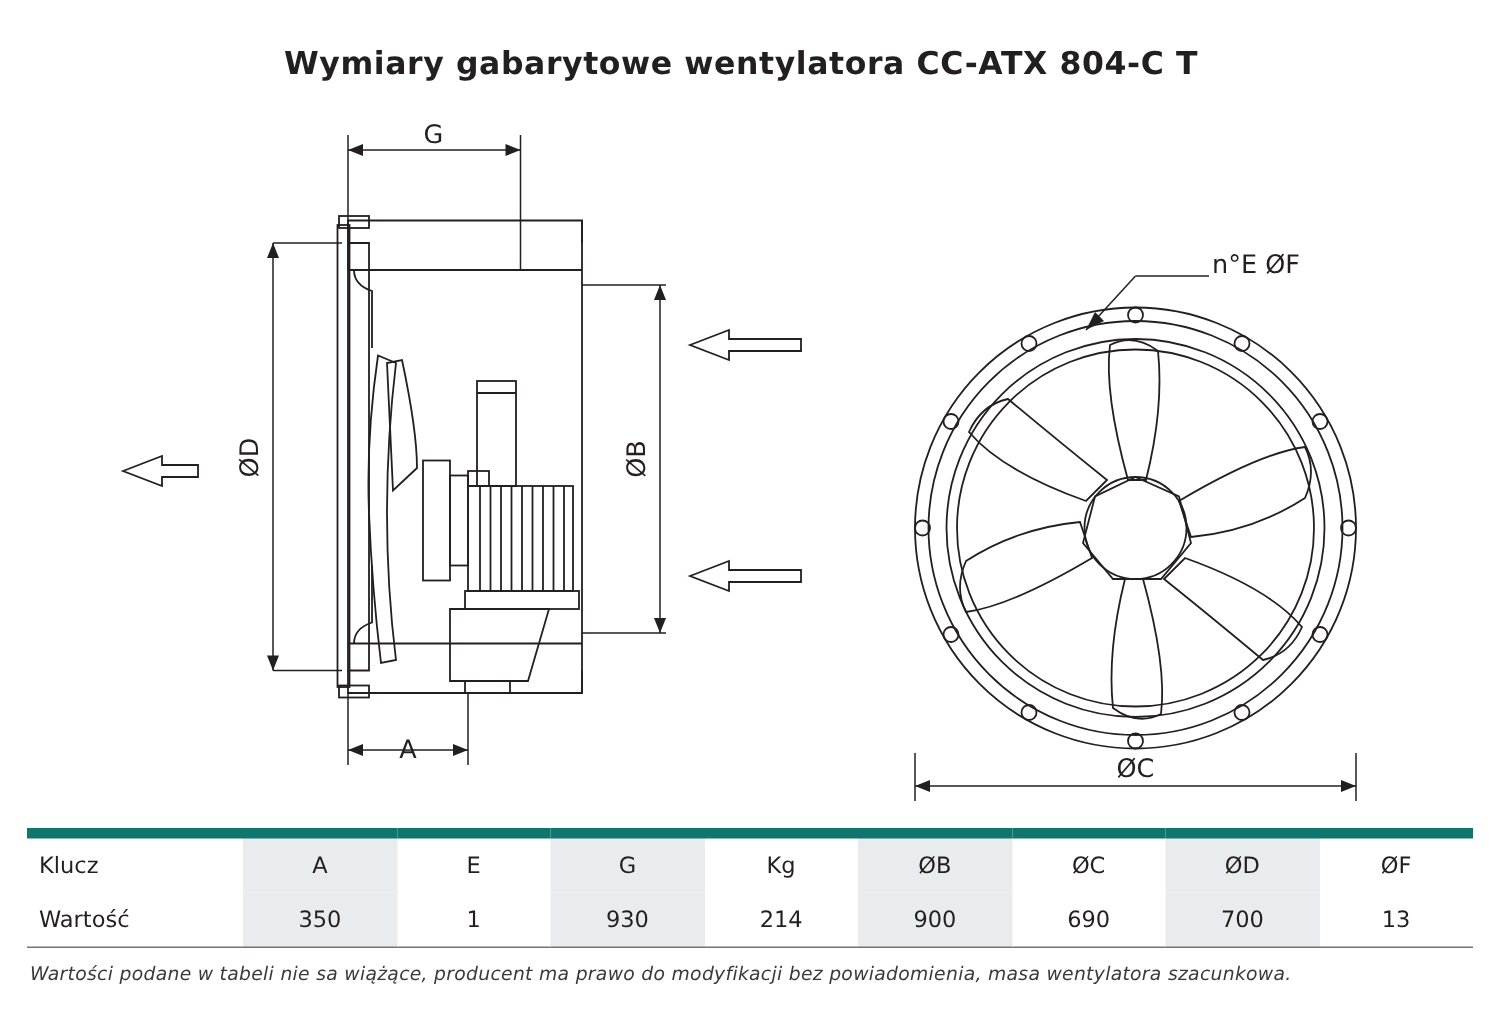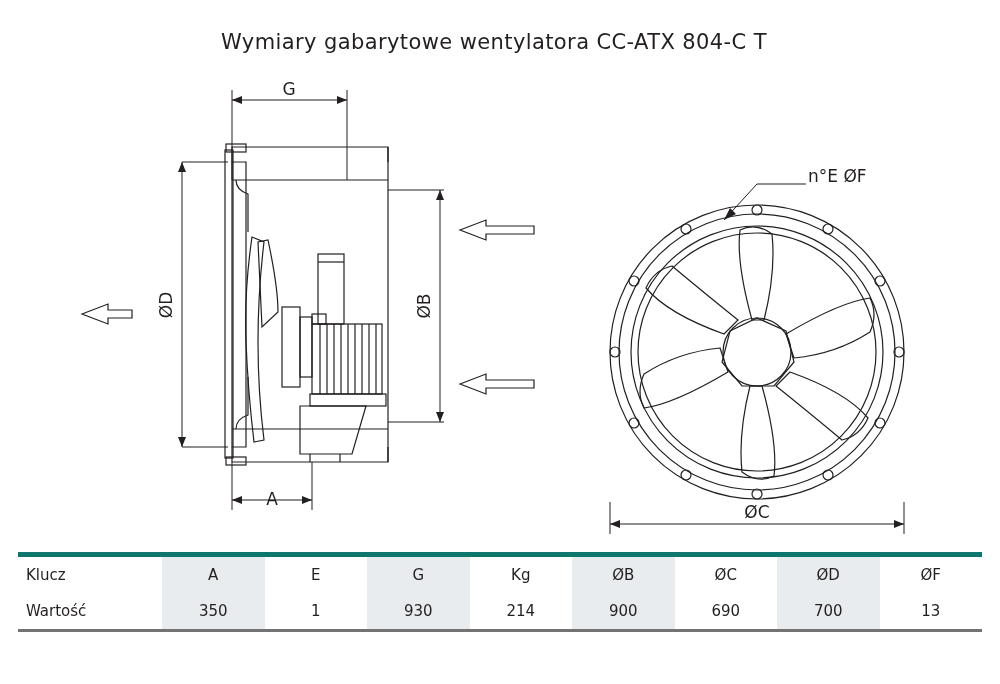--- a/index.html
+++ b/index.html
@@ -20,21 +20,21 @@
     width: 1000px;
     height: 684px;
   }
   #title {
     position: absolute;
     top: 30px;
     left: 0;
     width: 988px;
     text-align: center;
     font-size: 21px;
-    font-weight: normal;
+    font-weight: bold;
     letter-spacing: 0.4px;
     color: #231f20;
   }
   #drawing {
     position: absolute;
     top: 62px;
     left: 0;
     width: 1000px;
     height: 480px;
   }
@@ -57,27 +57,27 @@
     vertical-align: middle;
     padding: 0;
   }
   table.spec td.keycol {
     text-align: left;
     padding-left: 8px;
     width: 136px;
     font-size: 15px;
   }
   table.spec tr.row-top td {
-    border-top: 5px solid #0f766e;
+    border-top: 7px solid #0f766e;
   }
   table.spec td.shaded {
     background: #e9ecee;
   }
   table.spec tr.row-bottom td {
-    border-bottom: 3px solid #737373;
+    border-bottom: 1px solid #737373;
   }
   #footnote {
     position: absolute;
     top: 641px;
     left: 20px;
     width: 960px;
     font-size: 12.5px;
     font-style: italic;
     color: #3a3a3a;
     letter-spacing: 0.2px;
@@ -271,14 +271,15 @@
         <td>214</td>
         <td class="shaded">900</td>
         <td>690</td>
         <td class="shaded">700</td>
         <td>13</td>
       </tr>
     </tbody>
       </table>
   </div>
 
+  <div id="footnote">Wartości podane w tabeli nie sa wiążące, producent ma prawo do modyfikacji bez powiadomienia, masa wentylatora szacunkowa.</div>
 
 </div>
 
 </body></html>

